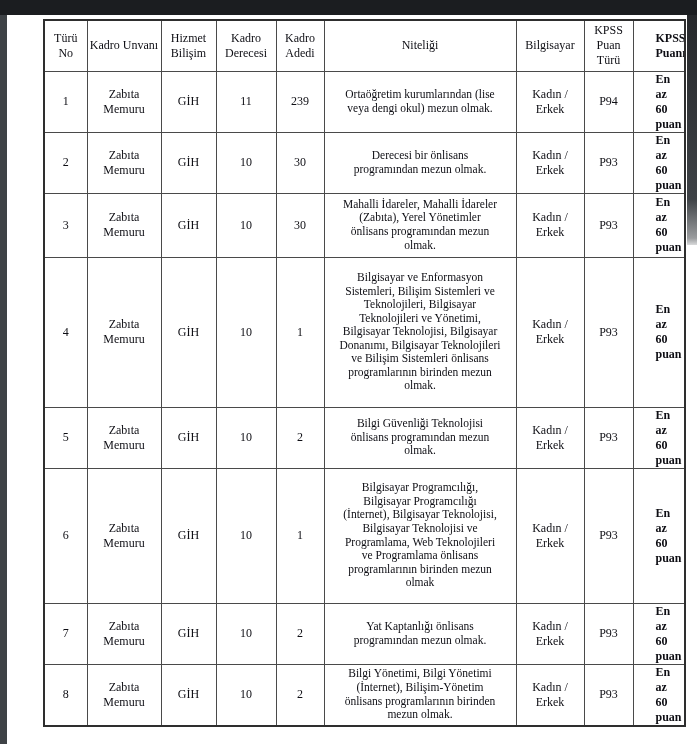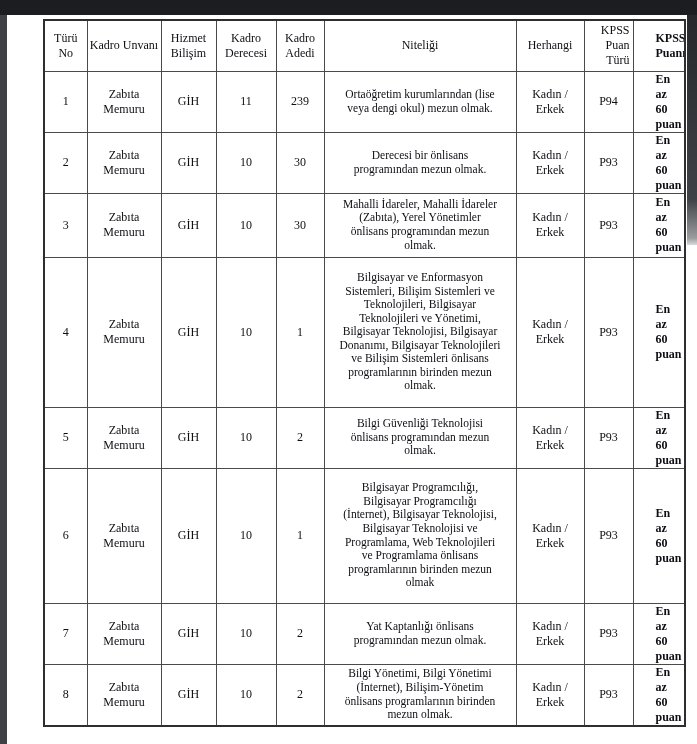--- a/index.html
+++ b/index.html
@@ -52,21 +52,21 @@
   tbody tr:nth-child(7){height:53px;}
   tbody tr:nth-child(8){height:55px;}
   
   td:nth-child(6){font-size:11.5px;padding:1px 15px;line-height:1.18;}
   
   td:nth-child(7){padding:0 0;margin-top:28px;}
   
   td:nth-child(8){padding:12px 3px;}
   
   td:nth-child(9), th:nth-child(9){padding:0 22px;font-weight:bold;}
-  th:nth-child(8){padding:0 3px;text-align:right;}
+  th:nth-child(8){padding:0 3px;}
 </style>
 </head>
 <body>
 
 <div id="screen">
   <table class="doc-table">
     <colgroup>
         <col style="width: 43px;">
         <col style="width: 74px;">
         <col style="width: 55px;">
@@ -78,21 +78,21 @@
         <col style="width: 52px;">
       </colgroup>
     <thead>
       <tr>
           <th>Türü No</th>
           <th>Kadro Unvanı</th>
           <th>Hizmet Bilişim</th>
           <th>Kadro Derecesi</th>
           <th>Kadro Adedi</th>
           <th>Niteliği</th>
-          <th>Herhangi</th>
+          <th>Bilgisayar</th>
           <th>KPSS Puan Türü</th>
           <th>KPSS Puanı</th>
         </tr>
     </thead>
     <tbody>
         <tr>
           <td>1</td>
           <td>Zabıta Memuru</td>
           <td>GİH</td>
           <td>11</td>

